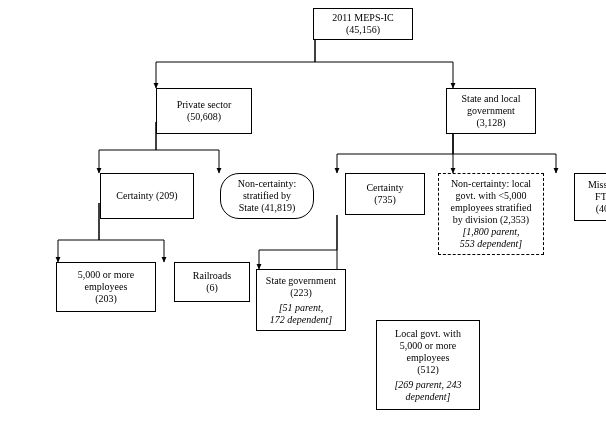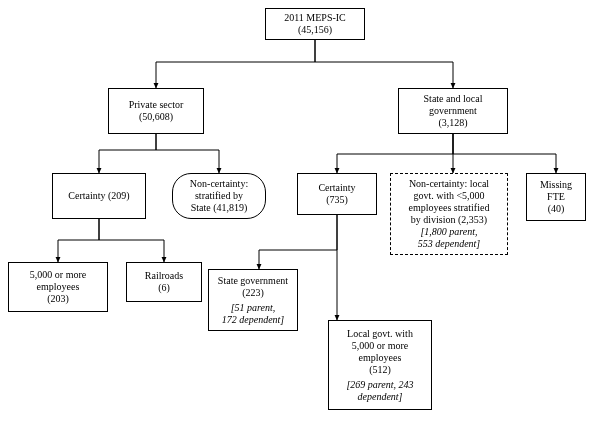--- a/index.html
+++ b/index.html
@@ -23,20 +23,21 @@
     display: flex;
     flex-direction: column;
     align-items: center;
     justify-content: center;
     text-align: center;
     font-size: 10px;
     line-height: 12px;
     color: #000000;
     padding: 4px 3px;
     z-index: 2;
+    margin-left: 48px;
   }
   .node.dashed {
     border-style: dashed;
   }
   .node .line {
     display: block;
     white-space: nowrap;
   }
   .node .italic {
     font-style: italic;
@@ -76,38 +77,38 @@
   </svg>
   <div id="node-layer">
       <div class="node" style="left: 265px; top: 8px; width: 100px; height: 32px;">
         <span class="line">2011 MEPS-IC</span>
         <span class="line">(45,156)</span>
       </div>
       <div class="node" style="left: 108px; top: 88px; width: 96px; height: 46px;">
         <span class="line">Private sector</span>
         <span class="line">(50,608)</span>
       </div>
-      <div class="node" style="left: 398px; top: 88px; width: 110px; height: 46px;">
+      <div class="node" style="left: 398px; top: 88px; width: 90px; height: 46px;">
         <span class="line">State and local</span>
         <span class="line">government</span>
         <span class="line">(3,128)</span>
       </div>
       <div class="node" style="left: 52px; top: 173px; width: 94px; height: 46px;">
         <span class="line">Certainty (209)</span>
       </div>
       <div class="node" style="left: 172px; top: 173px; width: 94px; height: 46px; border-radius: 19px;">
         <span class="line">Non-certainty:</span>
         <span class="line">stratified by</span>
         <span class="line">State (41,819)</span>
       </div>
       <div class="node" style="left: 297px; top: 173px; width: 80px; height: 42px;">
         <span class="line">Certainty</span>
         <span class="line">(735)</span>
       </div>
-      <div class="node dashed" style="left: 390px; top: 173px; width: 118px; height: 82px;">
+      <div class="node dashed" style="left: 390px; top: 173px; width: 106px; height: 82px;">
         <span class="line">Non-certainty: local</span>
         <span class="line">govt. with &lt;5,000</span>
         <span class="line">employees stratified</span>
         <span class="line">by division (2,353)</span>
         <span class="line italic">[1,800 parent,</span>
         <span class="line italic">553 dependent]</span>
       </div>
       <div class="node" style="left: 526px; top: 173px; width: 60px; height: 48px;">
         <span class="line">Missing</span>
         <span class="line">FTE</span>

